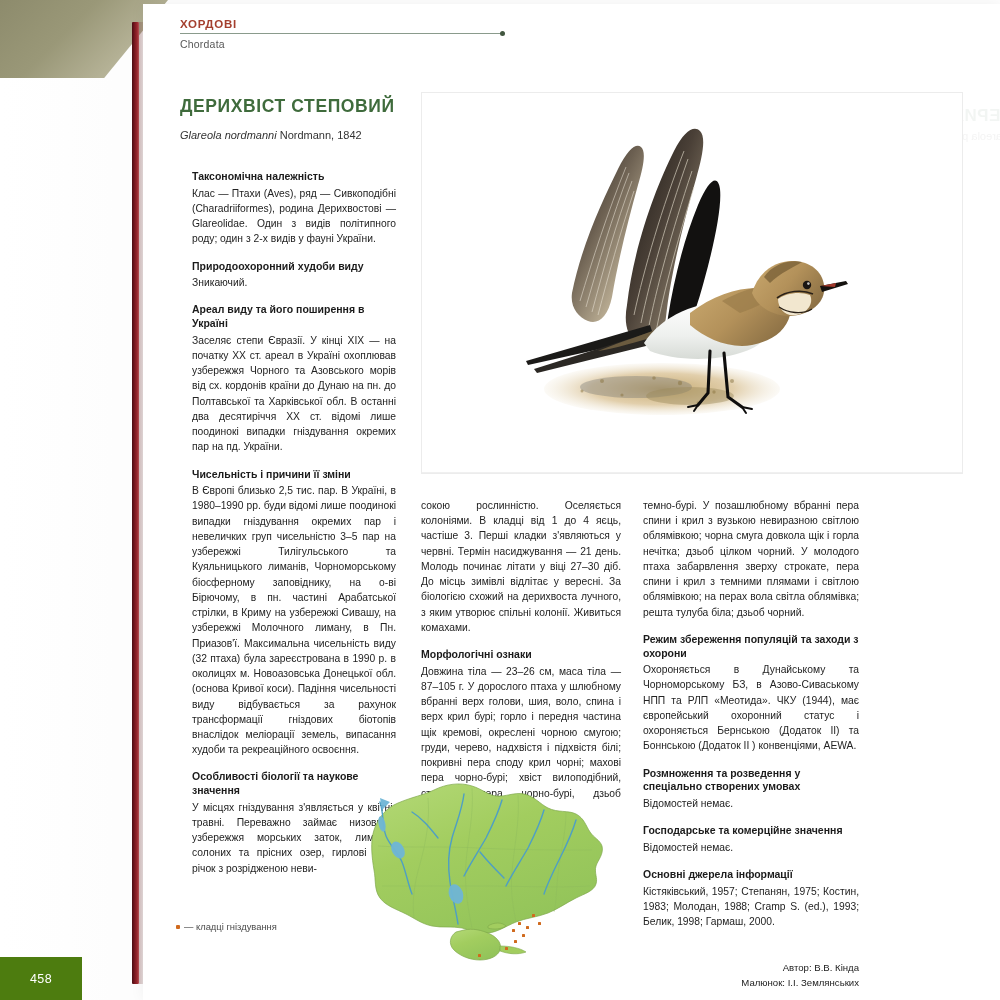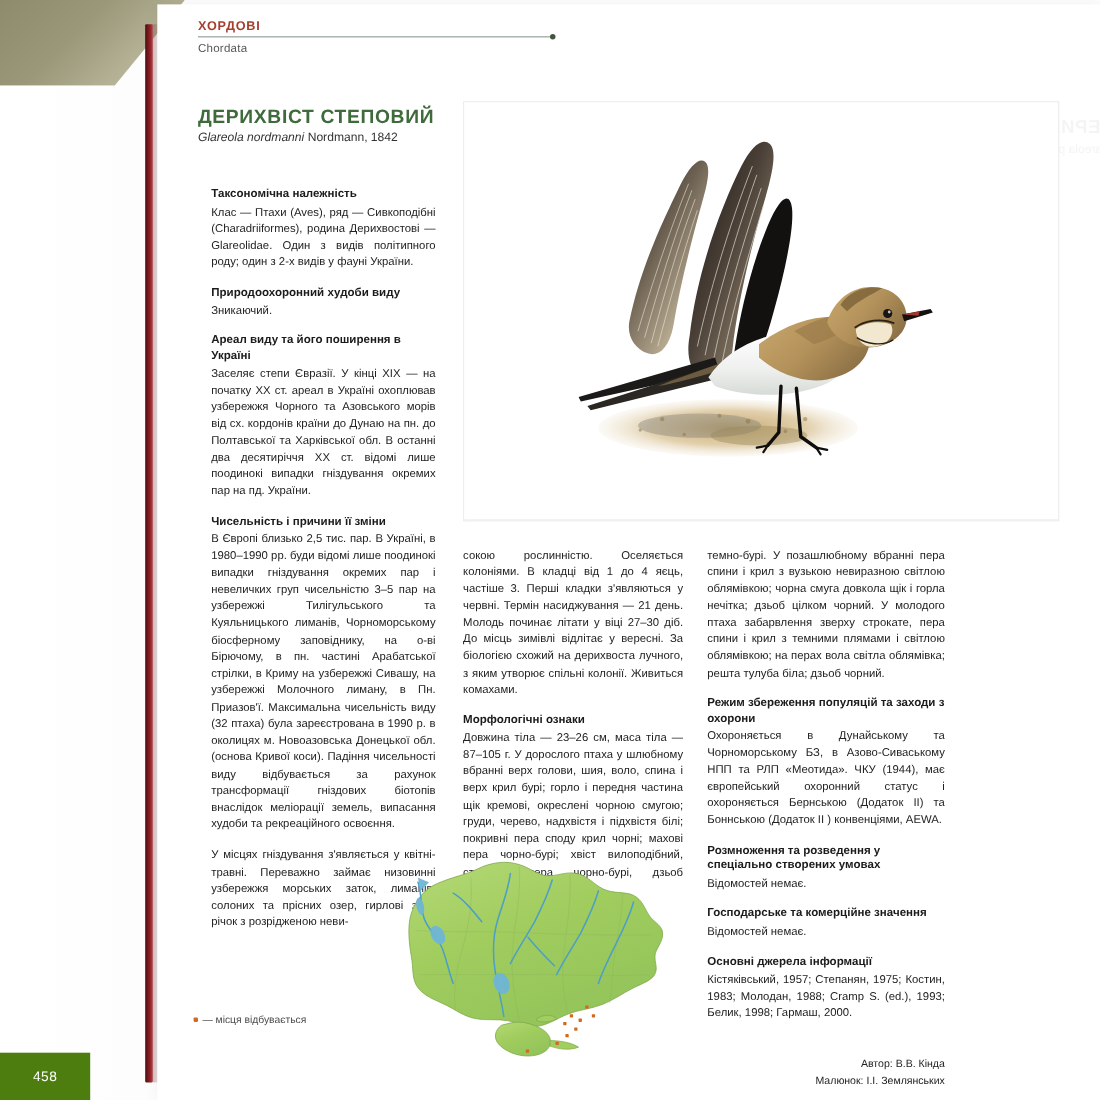--- a/index.html
+++ b/index.html
@@ -118,21 +118,21 @@
     width: 250px;
   }
   #species .sp-name {
     font-size: 17.5px;
     font-weight: bold;
     letter-spacing: .6px;
     color: #3f6b3c;
     white-space: nowrap;
   }
   #species .sp-latin {
-    margin-top: 2px;
+    margin-top: 12px;
     font-size: 11px;
     color: #333;
   }
   #species .sp-latin i { font-style: italic; }
 
   
   #photo {
     position: absolute;
     left: 278px; top: 88px;
     width: 540px; height: 380px;
@@ -363,20 +363,21 @@
         <h3>Ареал виду та його поширення в Україні</h3>
         <p>Заселяє степи Євразії. У кінці XIX — на початку XX ст. ареал в Україні охоплював узбережжя Чорного та Азовського морів від сх. кордонів країни до Дунаю на пн. до Полтавської та Харківської обл. В останні два десятиріччя XX ст. відомі лише поодинокі випадки гніздування окремих пар на пд. України.</p>
       </div>
 
       <div class="sec">
         <h3>Чисельність і причини її зміни</h3>
         <p>В Європі близько 2,5 тис. пар. В Україні, в 1980–1990 рр. буди відомі лише поодинокі випадки гніздування окремих пар і невеличких груп чисельністю 3–5 пар на узбережжі Тилігульського та Куяльницького лиманів, Чорноморському біосферному заповіднику, на о-ві Бірючому, в пн. частині Арабатської стрілки, в Криму на узбережжі Сивашу, на узбережжі Молочного лиману, в Пн. Приазов'ї. Максимальна чисельність виду (32 птаха) була зареєстрована в 1990 р. в околицях м. Новоазовська Донецької обл. (основа Кривої коси). Падіння чисельності виду відбувається за рахунок трансформації гніздових біотопів внаслідок меліорації земель, випасання худоби та рекреаційного освоєння.</p>
       </div>
 
       <div class="sec">
+        <h3>Особливості біології та наукове значення</h3>
         <p>У місцях гніздування з'являється у квітні-травні. Переважно займає низовинні узбережжя морських заток, лиманів, солоних та прісних озер, гирлові зони річок з розрідженою неви-</p>
       </div>
 
     </div>
 
     <div class="col" id="col-mid">
 
       <div class="sec">
         <p>сокою рослинністю. Оселяється колоніями. В кладці від 1 до 4 яєць, частіше 3. Перші кладки з'являються у червні. Термін насиджування — 21 день. Молодь починає літати у віці 27–30 діб. До місць зимівлі відлітає у вересні. За біологією схожий на дерихвоста лучного, з яким утворює спільні колонії. Живиться комахами.</p>
       </div>
@@ -498,21 +499,21 @@
           <rect x="154" y="158" width="3" height="3" rx="0.6"></rect>
           <rect x="146" y="164" width="3" height="3" rx="0.6"></rect>
           <rect x="137" y="171" width="3" height="3" rx="0.6"></rect>
           <rect x="110" y="178" width="3" height="3" rx="0.6"></rect>
         </g>
       </svg>
     </div>
 
     <div id="legend">
       <span class="dot"></span>
-      <span>— місця відбувається</span>
+      <span>— кладці гніздування</span>
     </div>
 
   </div>
 
   <div id="folio">
     <span>458</span>
   </div>
 
 </div>
 

